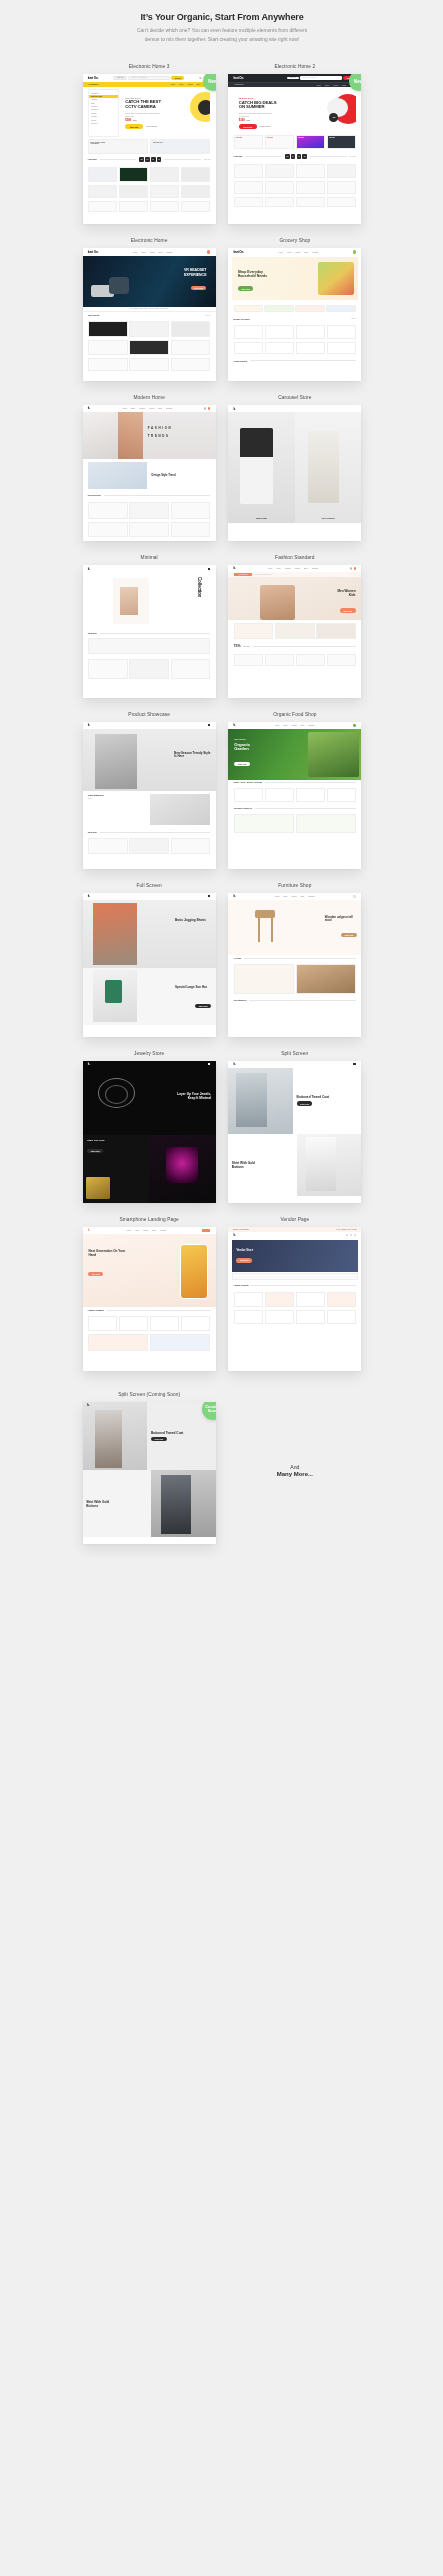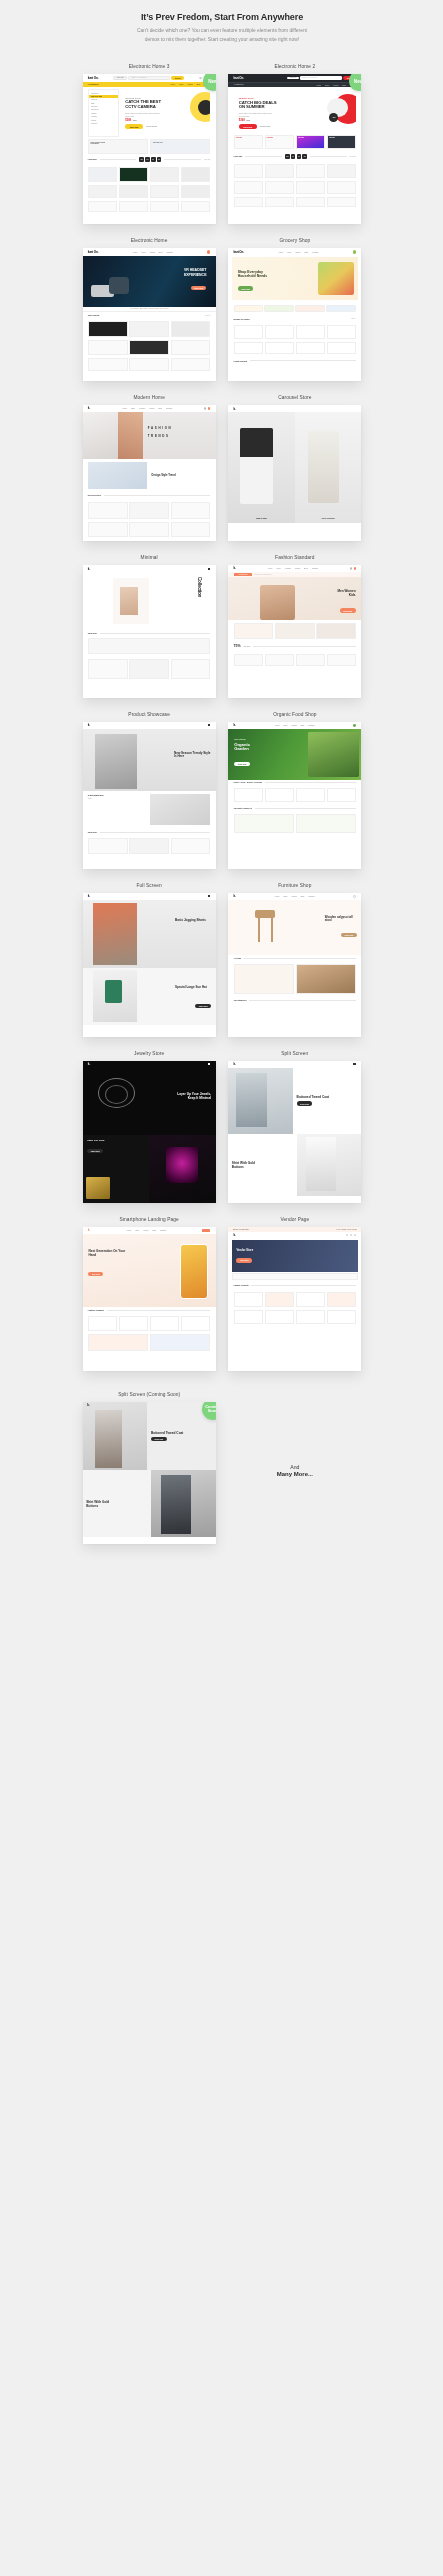--- a/index.html
+++ b/index.html
@@ -49,21 +49,21 @@
 
   
   .morebox{width:133px;display:flex;flex-direction:column;align-items:center;justify-content:center;text-align:center}
   .morebox .m1{font-size:5.2px;color:#3a3a3a}
   .morebox .m2{font-size:6px;font-weight:bold;color:#2b2b2b;margin-top:1.2px}
 </style>
 </head>
 <body>
 
 <div class="intro">
-  <h1>It’s Prev Fredom, Start From Anywhere</h1>
+  <h1>It’s Your Organic, Start From Anywhere</h1>
   <p>Can't decide which one? You can even feature multiple elements from different demos to mix them together. Start creating your amazing site right now!</p>
 </div>
 
 <div class="grid">
 
   <div class="row">
 
     <div class="cell">
       <div class="demo-title">Electronic Home 3</div>
       <div class="frame" style="height:150px">

